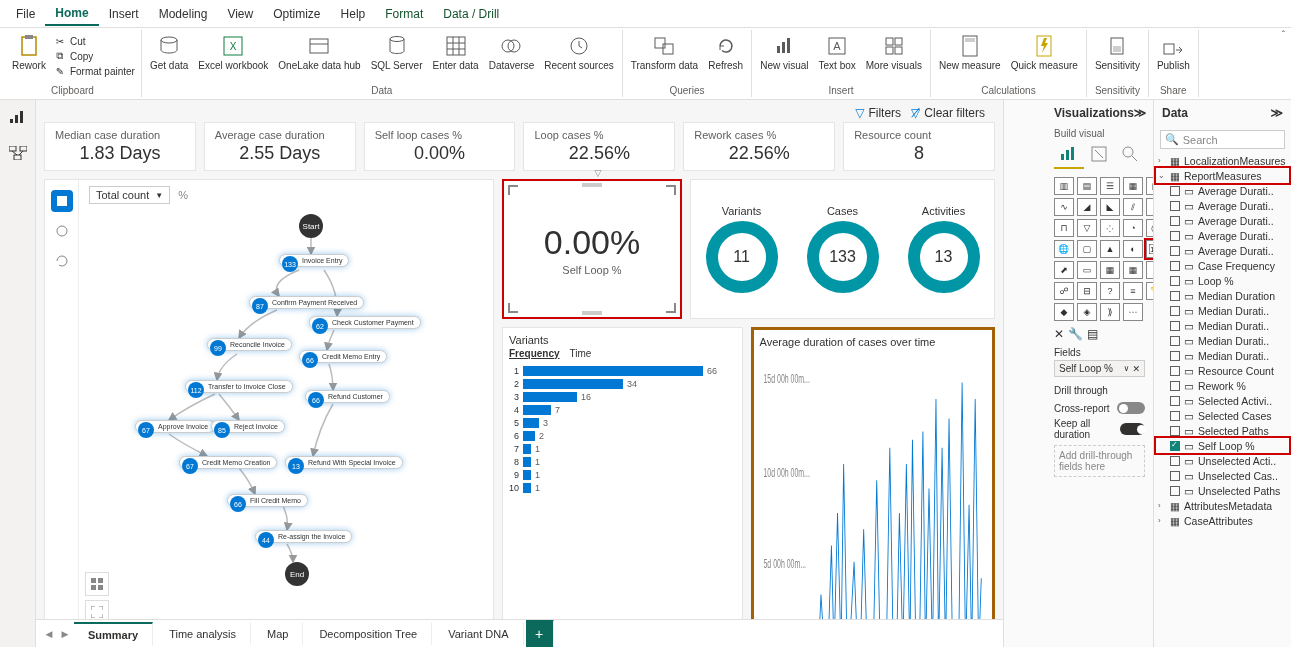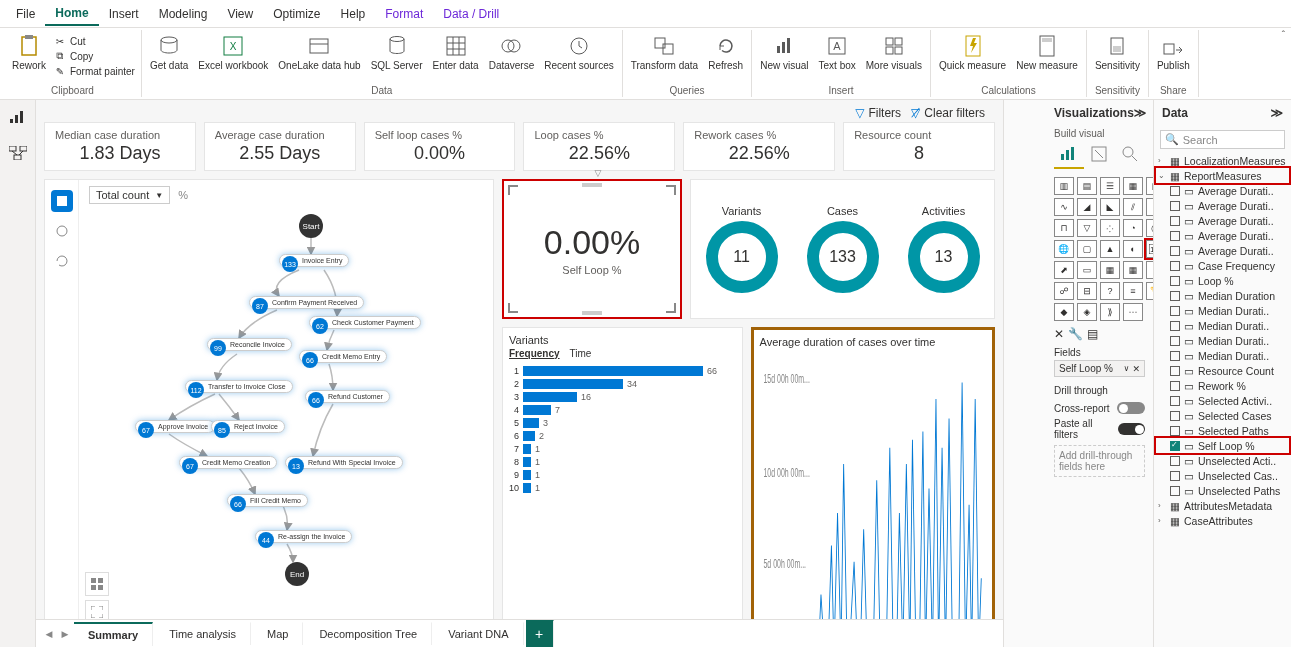--- a/index.html
+++ b/index.html
@@ -2,21 +2,21 @@
 <html><head>
 <meta charset="utf-8">
 <style>
 * { box-sizing: border-box; margin: 0; padding: 0; font-family: "Segoe UI", Arial, sans-serif; }
 body { width: 1291px; height: 647px; background: #f3f2f1; overflow: hidden; font-size: 12px; color: #323130; }
 
 
 .menubar { display: flex; height: 28px; background: #fff; border-bottom: 1px solid #e1dfdd; align-items: center; padding: 0 6px; }
 .menu-item { padding: 4px 10px; font-size: 12px; cursor: pointer; }
 .menu-item.active { border-bottom: 2px solid #0b6a5b; color: #0b6a5b; font-weight: 600; }
-.menu-item.green { color: #6d28d9; }
+.menu-item.green { color: #14532d; }
 
 
 .ribbon { display: flex; height: 72px; background: #fff; border-bottom: 1px solid #e1dfdd; padding: 2px 4px; position: relative; }
 .ribbon-group { display: flex; flex-direction: column; border-right: 1px solid #e1dfdd; padding: 2px 4px 0; }
 .ribbon-group-items { display: flex; gap: 2px; flex: 1; }
 .ribbon-group-label { font-size: 10px; color: #605e5c; text-align: center; padding: 1px 0; }
 .ribbon-btn { display: flex; flex-direction: column; align-items: center; justify-content: flex-start; padding: 2px 4px; gap: 2px; cursor: pointer; min-width: 40px; }
 .ribbon-btn .ico { width: 24px; height: 24px; display: flex; align-items: center; justify-content: center; }
 .ribbon-btn .lbl { font-size: 10px; text-align: center; line-height: 1.1; }
 .ribbon-chevron { position: absolute; right: 6px; top: 2px; font-size: 10px; color: #605e5c; cursor: pointer; }
@@ -307,34 +307,34 @@
         </div>
     </div>
     <div class="ribbon-group-label">Insert</div>
   </div>
 
   <div class="ribbon-group">
     <div class="ribbon-group-items">
       <div class="ribbon-btn">
           <span class="ico">
             <svg width="18" height="22">
+              <rect x="2" y="1" width="14" height="20" fill="none" stroke="#5a5a5a"></rect>
+              <rect x="4" y="3" width="10" height="4" fill="#5a5a5a" opacity="0.3"></rect>
+            </svg>
+          </span>
+          <span class="lbl">New measure</span>
+        </div>
+      <div class="ribbon-btn">
+          <span class="ico">
+            <svg width="18" height="22">
               <rect x="2" y="1" width="14" height="20" fill="none" stroke="#c8a400"></rect>
               <path d="M9 3l-3 8h3l-2 7 6-10h-3l2-5z" fill="#c8a400"></path>
             </svg>
           </span>
           <span class="lbl">Quick measure</span>
-        </div>
-      <div class="ribbon-btn">
-          <span class="ico">
-            <svg width="18" height="22">
-              <rect x="2" y="1" width="14" height="20" fill="none" stroke="#5a5a5a"></rect>
-              <rect x="4" y="3" width="10" height="4" fill="#5a5a5a" opacity="0.3"></rect>
-            </svg>
-          </span>
-          <span class="lbl">New measure</span>
         </div>
     </div>
     <div class="ribbon-group-label">Calculations</div>
   </div>
 
   <div class="ribbon-group">
     <div class="ribbon-group-items">
       <div class="ribbon-btn">
           <span class="ico">
             <svg width="20" height="20">
@@ -730,21 +730,21 @@
     </div>
     <div class="drill">
       <div style="margin-bottom:4px">Drill through</div>
       <div class="drill-row">
           <span>Cross-report</span>
           <span class="toggle">
             <span class="knob"></span>
           </span>
         </div>
       <div class="drill-row">
-          <span>Paste all filters</span>
+          <span>Keep all duration</span>
           <span class="toggle on">
             <span class="knob"></span>
           </span>
         </div>
       <div class="add-drill">Add drill-through fields here</div>
     </div>
   </div>
 
   <div class="side-pane data-pane">
     <div class="pane-head">

